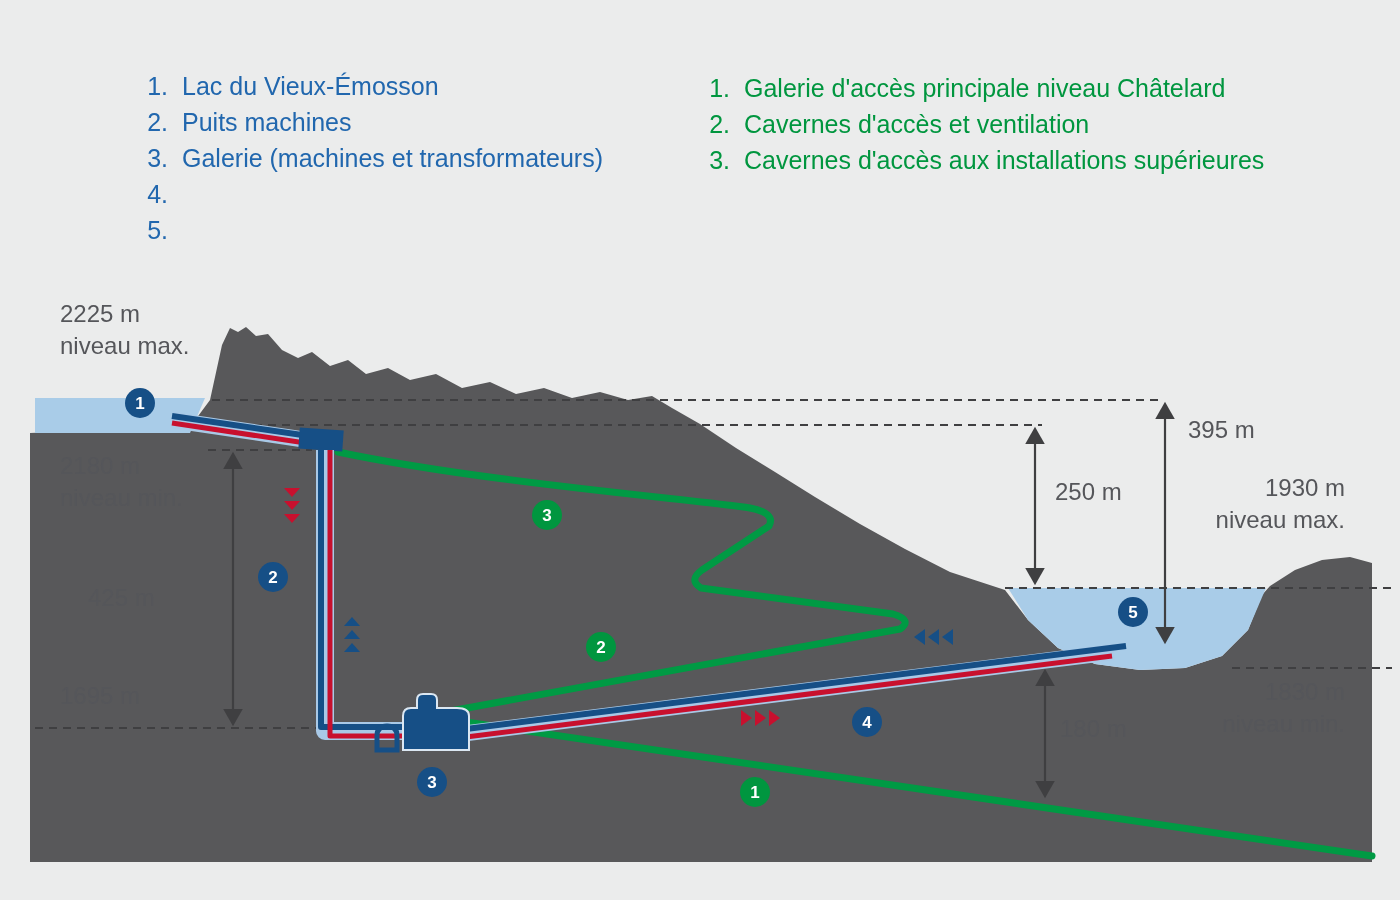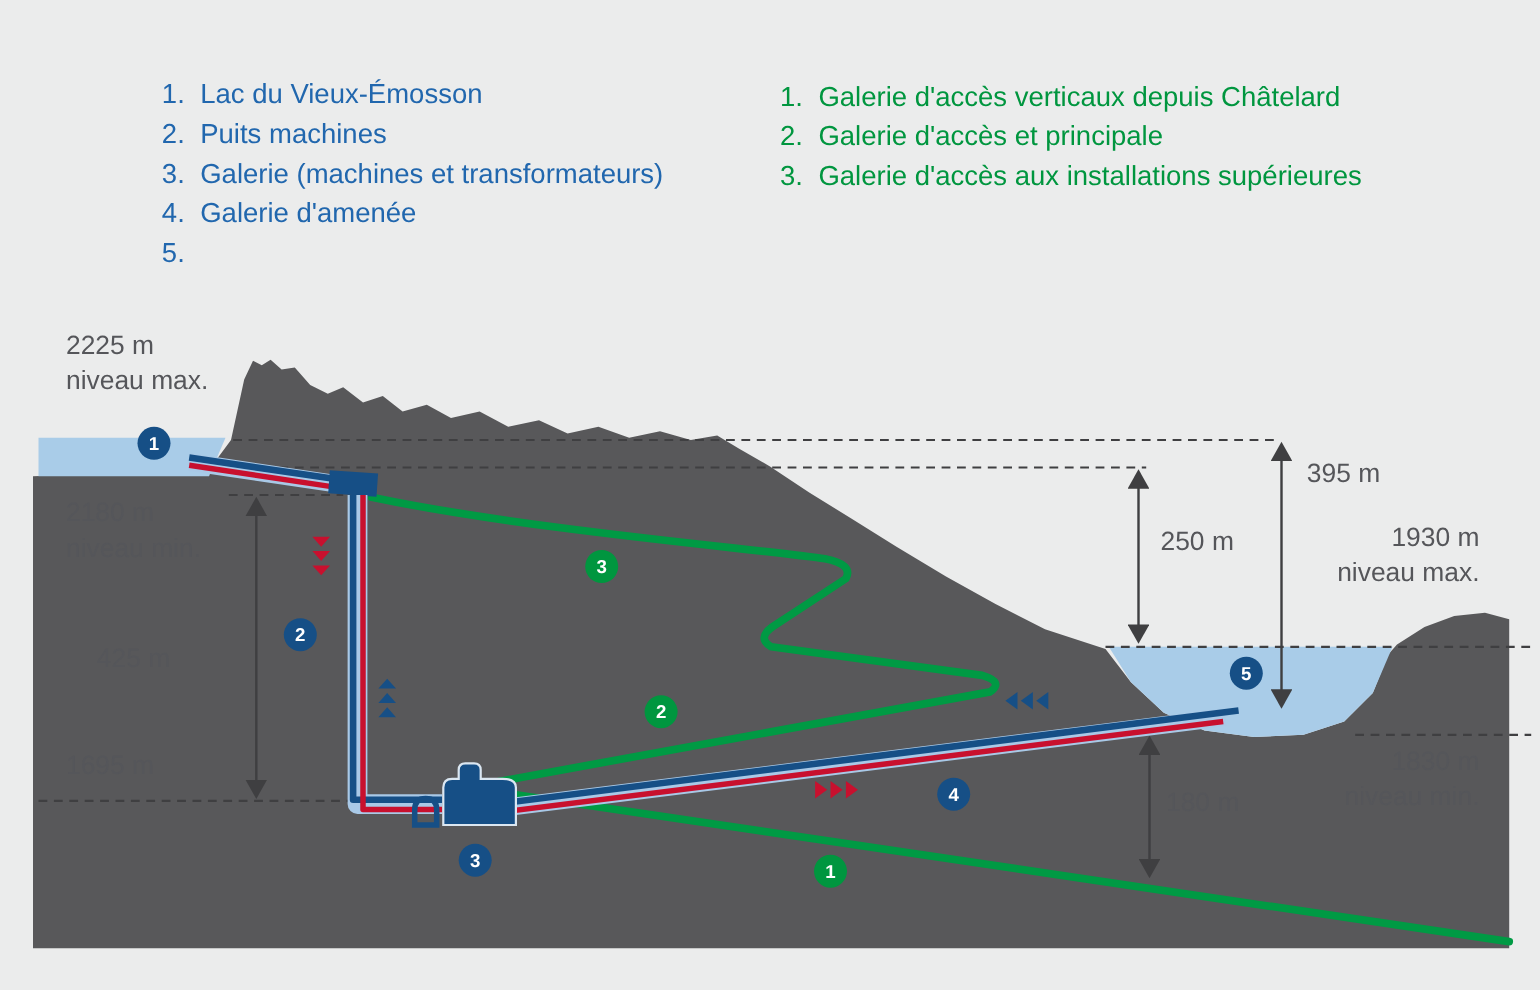--- a/index.html
+++ b/index.html
@@ -27,40 +27,39 @@
     <div class="row">
       <span class="num">2.</span>
       <span class="lbl">Puits machines</span>
     </div>
     <div class="row">
       <span class="num">3.</span>
       <span class="lbl">Galerie (machines et transformateurs)</span>
     </div>
     <div class="row">
       <span class="num">4.</span>
-      <span class="lbl">Galerie d'amenée</span>
     </div>
     <div class="row">
       <span class="num">5.</span>
     </div>
   </div>
 
   
   <div class="legend legend-green">
     <div class="row">
       <span class="num">1.</span>
-      <span class="lbl">Galerie d'accès verticaux depuis Châtelard</span>
+      <span class="lbl">Galerie d'accès principale niveau Châtelard</span>
     </div>
     <div class="row">
       <span class="num">2.</span>
-      <span class="lbl">Galerie d'accès et principale</span>
+      <span class="lbl">Cavernes d'accès et ventilation</span>
     </div>
     <div class="row">
       <span class="num">3.</span>
-      <span class="lbl">Galerie d'accès aux installations supérieures</span>
+      <span class="lbl">Cavernes d'accès aux installations supérieures</span>
     </div>
   </div>
 
   
   <svg width="1400" height="900" viewBox="0 0 1400 900">
     <defs>
       <marker id="arr" markerWidth="9" markerHeight="9" refX="6.5" refY="4.5" orient="auto-start-reverse">
         <path d="M0,0 L8,4.5 L0,9 Z" fill="#3f3f41"></path>
       </marker>
     </defs>

